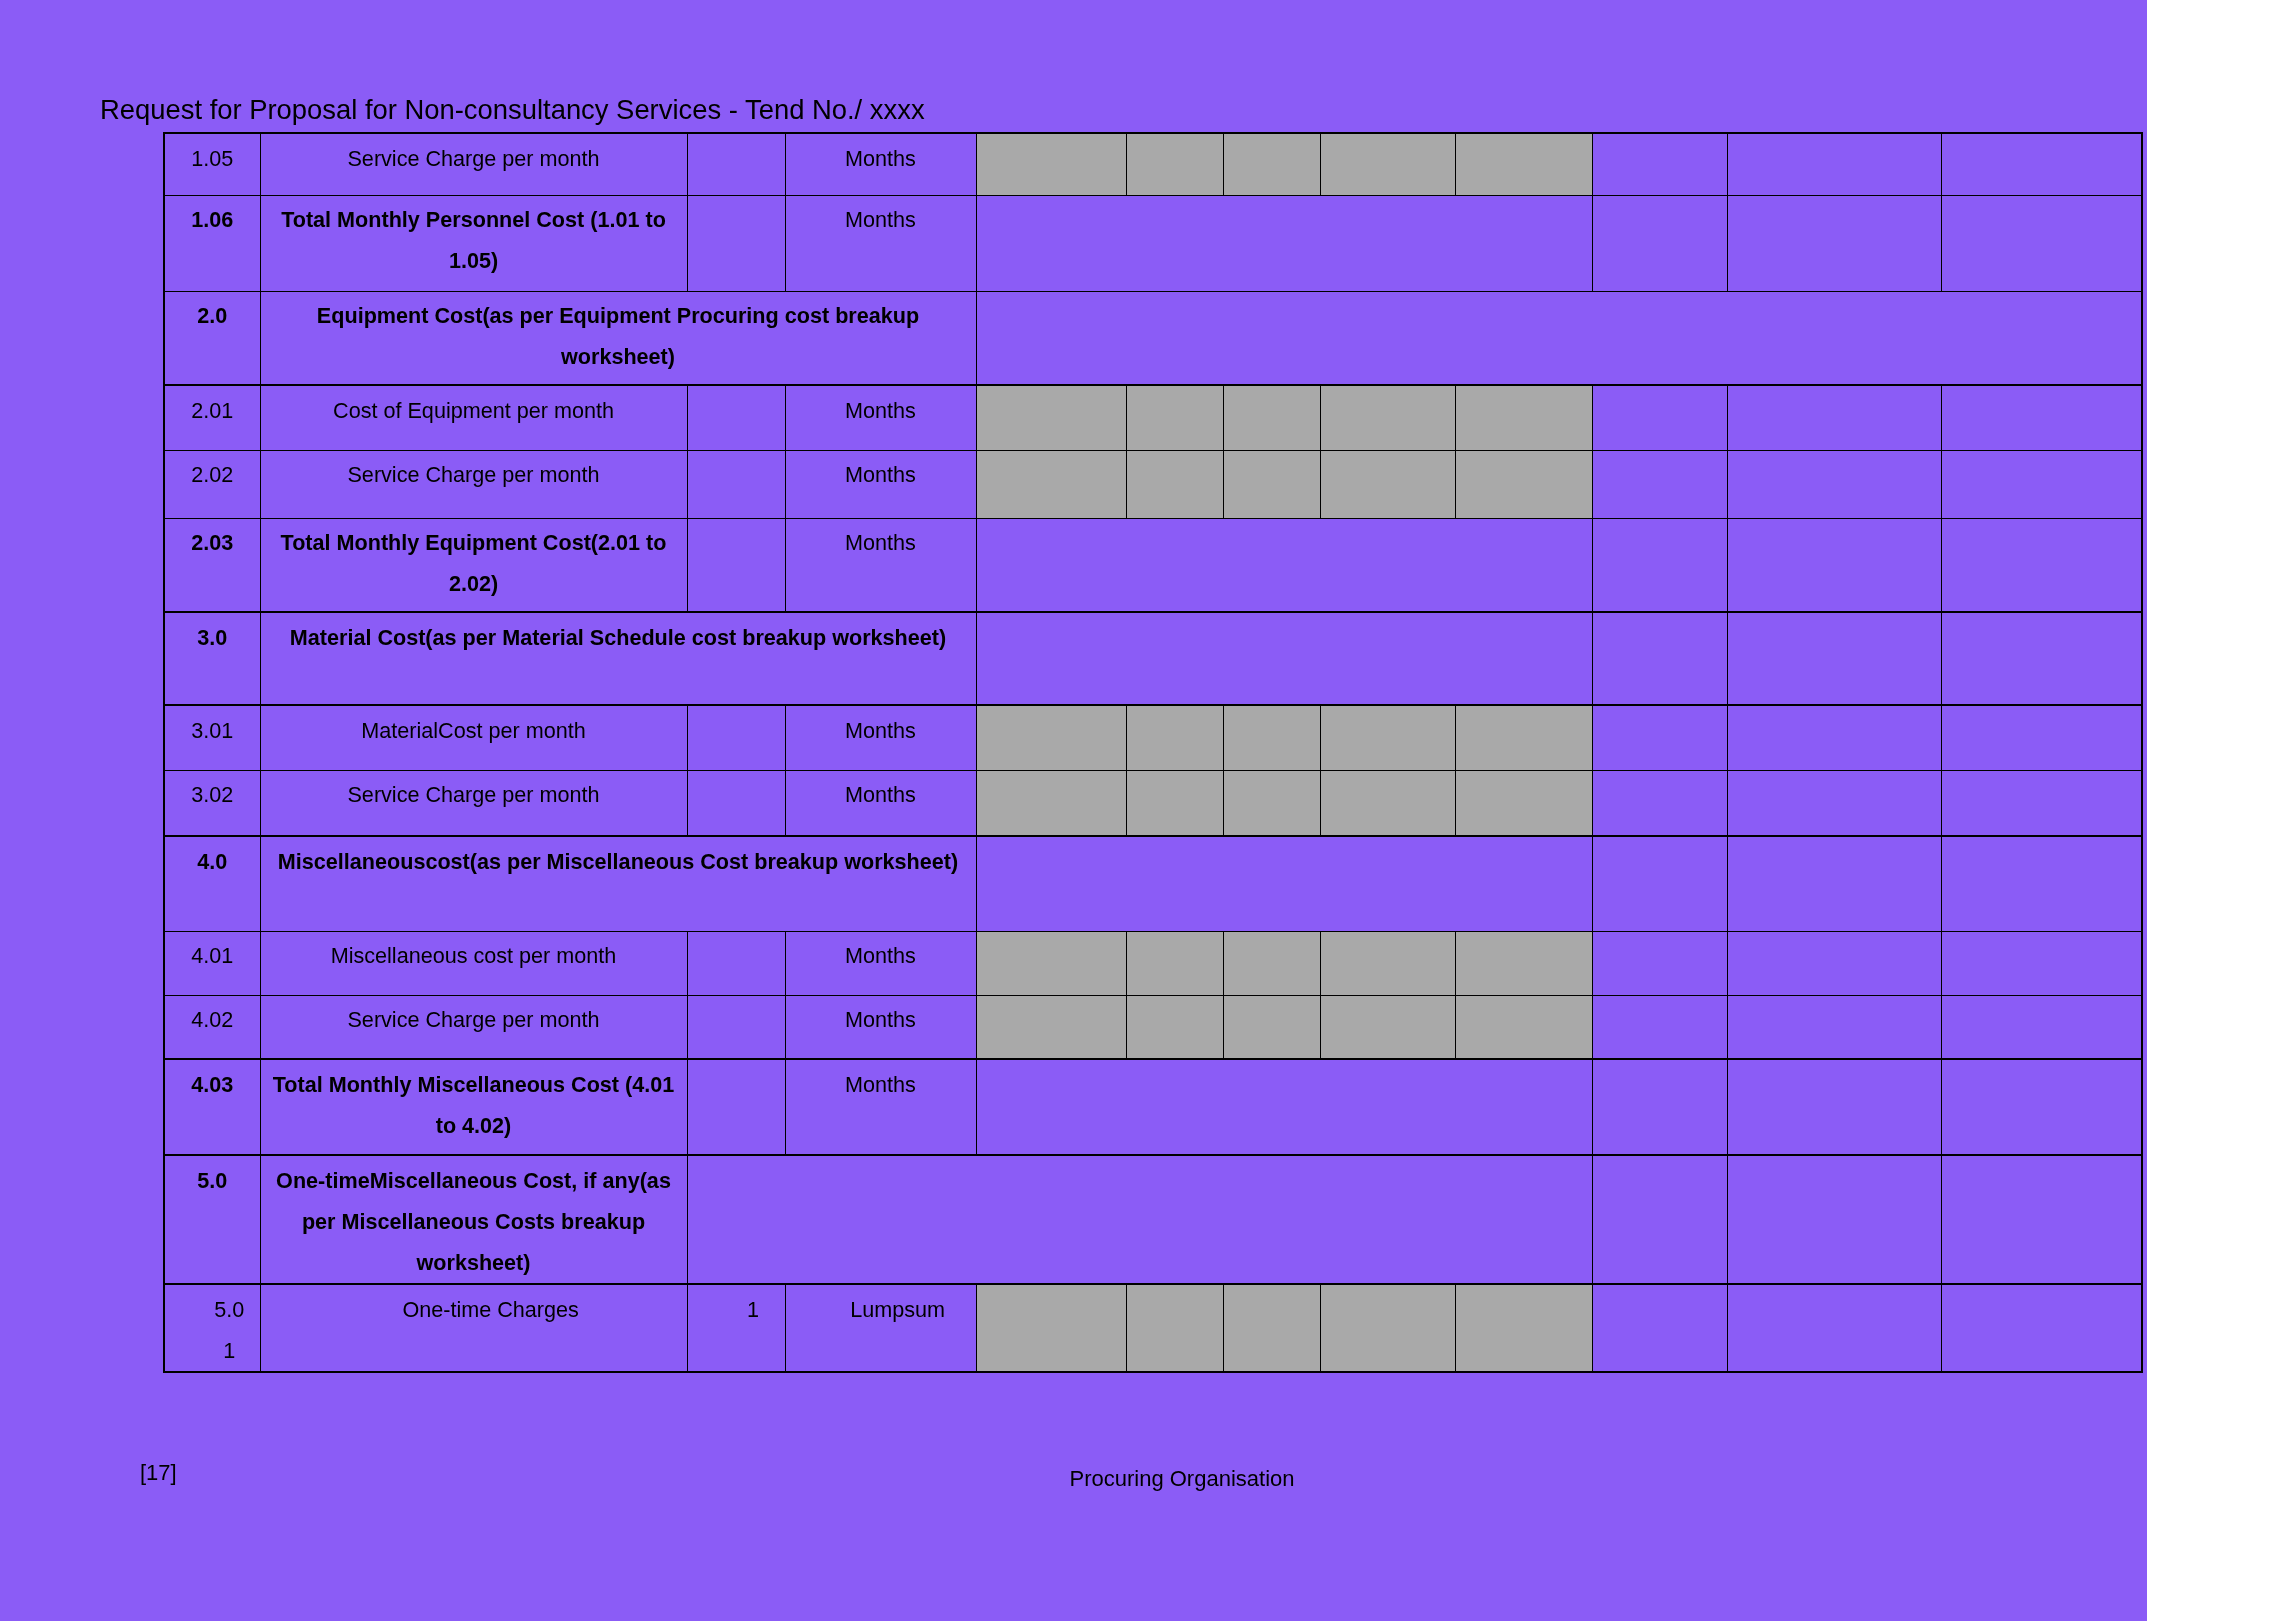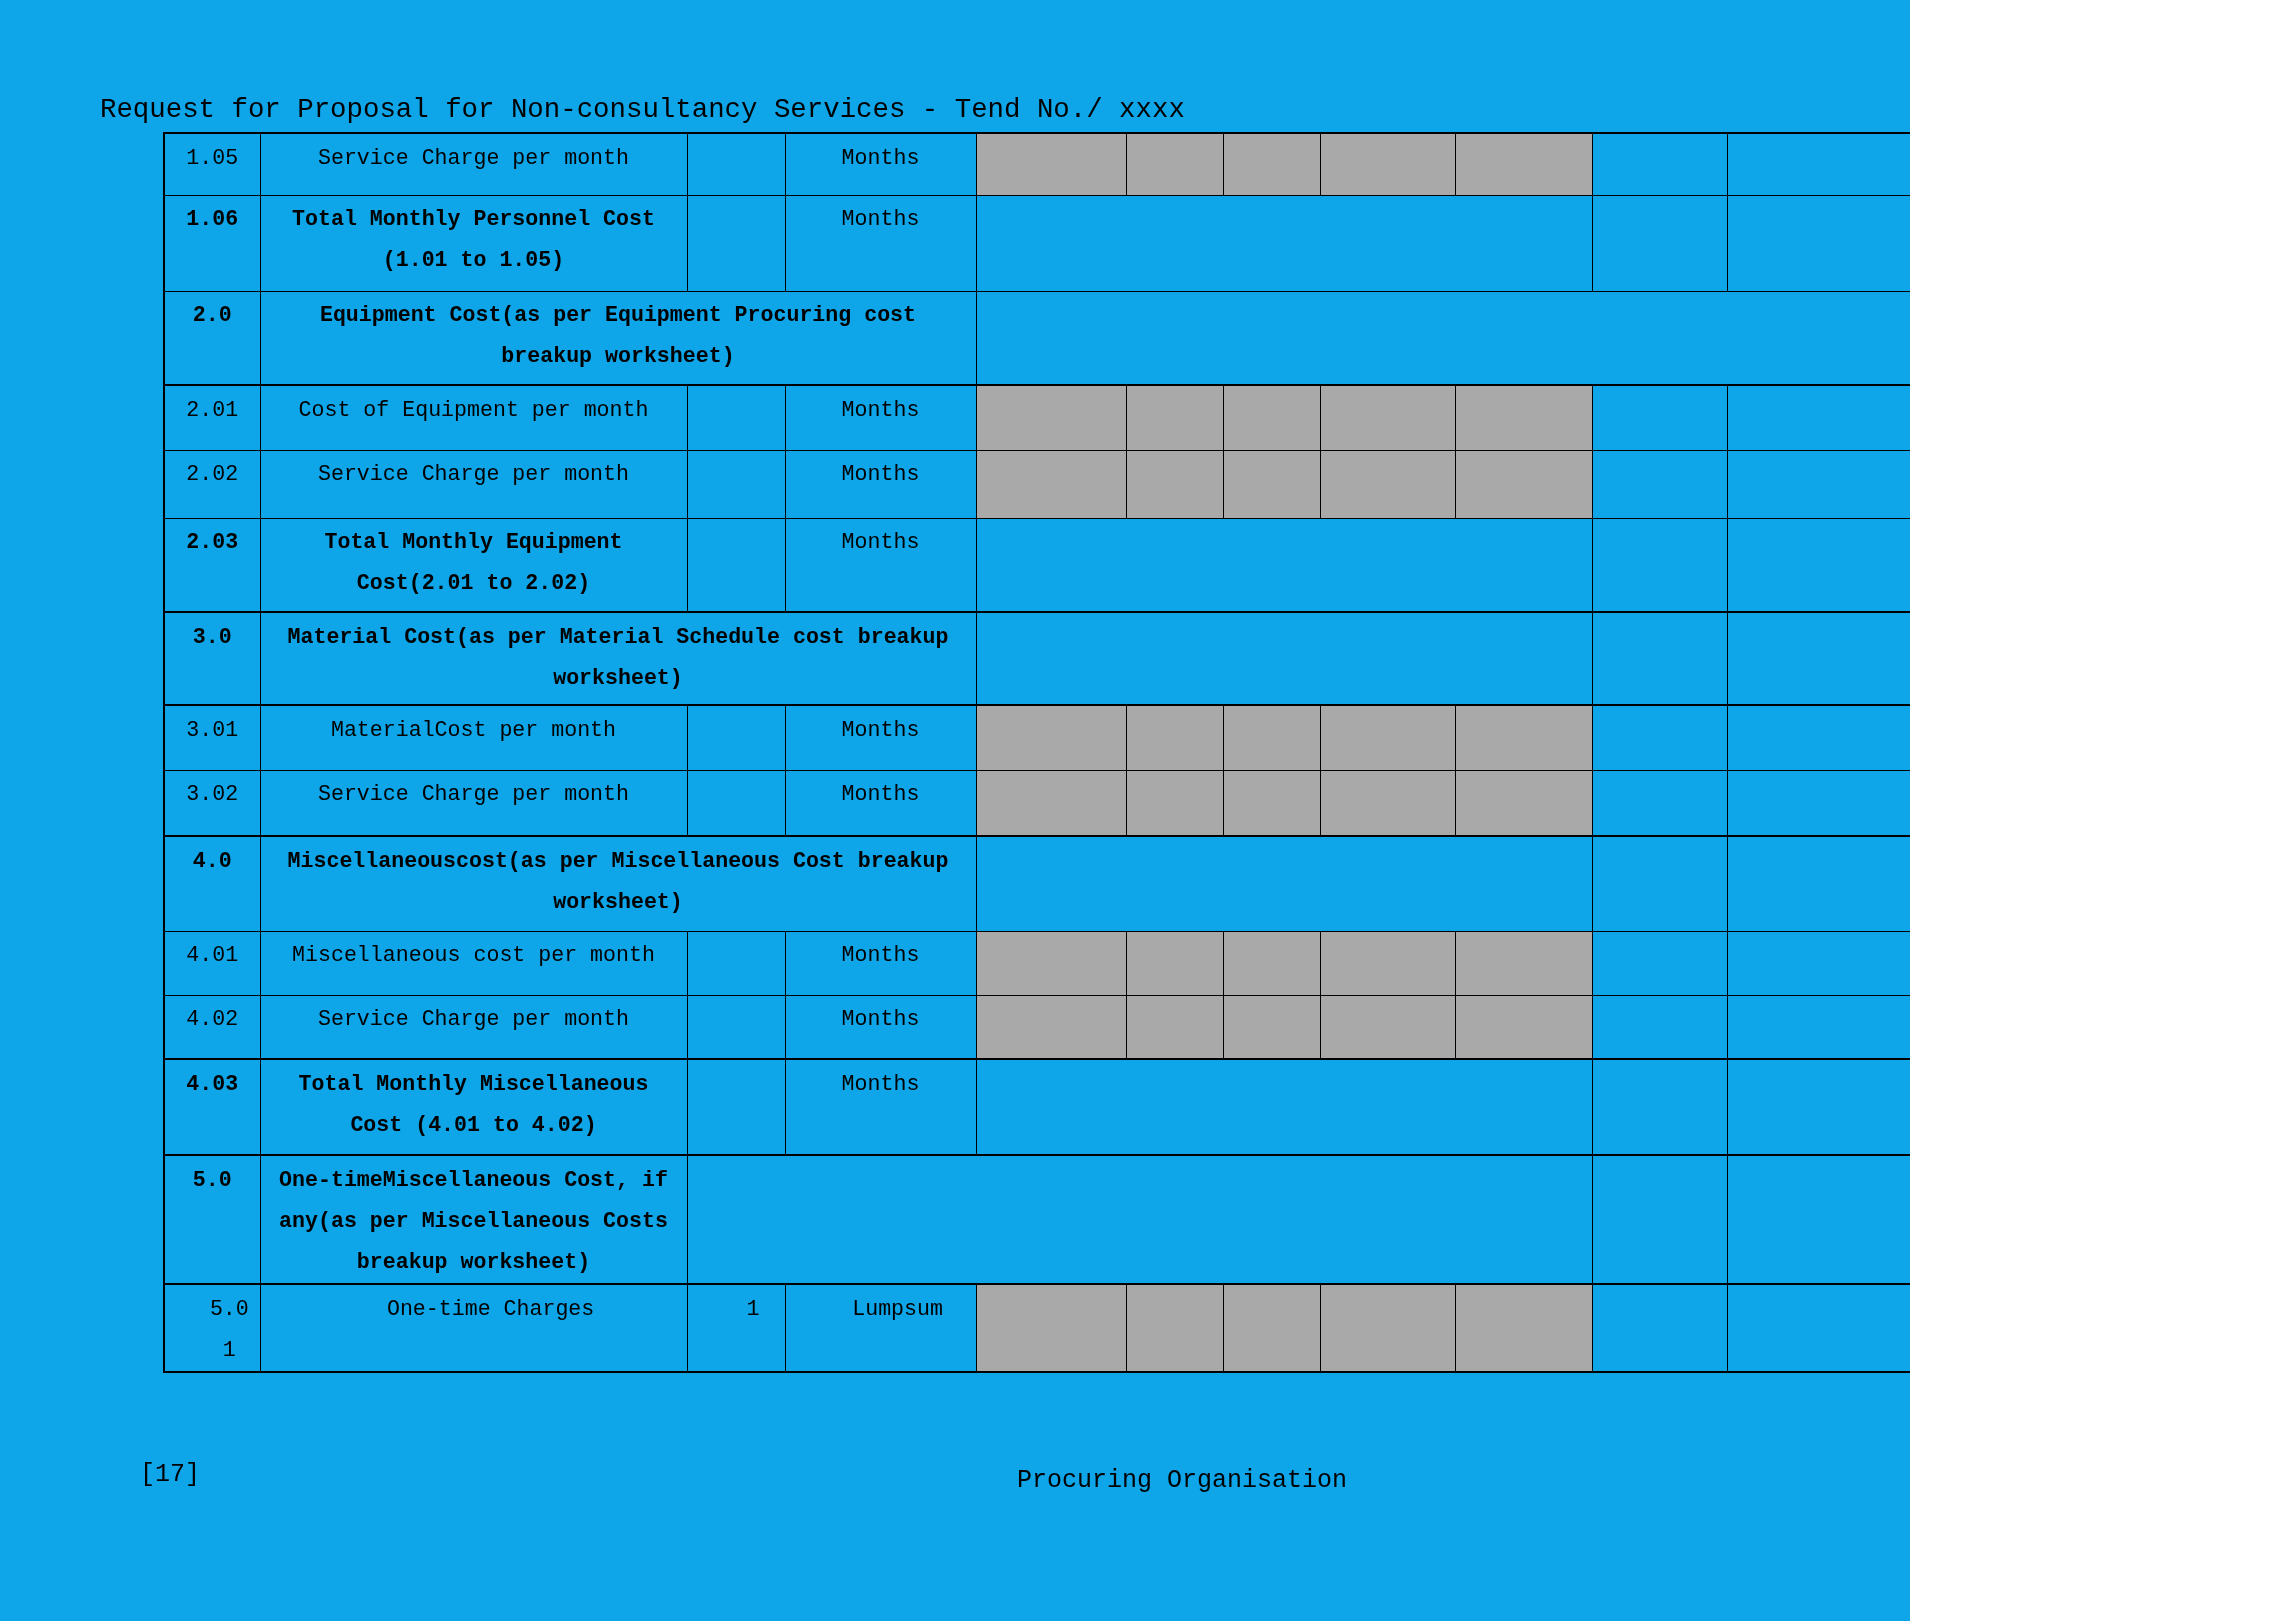--- a/index.html
+++ b/index.html
@@ -1,20 +1,20 @@
 <!DOCTYPE html>
 <html><head>
 <meta charset="utf-8">
 <style>
   html,body{margin:0;padding:0;background:#ffffff;}
   .page{
     position:relative;
-    width:1910px;height:1621px;
-    background:#0ea5e9;
-    font-family:Liberation Mono, monospace;
+    width:2147px;height:1621px;
+    background:#8b5cf6;
+    font-family:Liberation Sans, sans-serif;
     color:#000;
     overflow:hidden;
   }
   .doc-title{
     position:absolute;
     left:100px;top:94px;
     font-size:27.4px;
     white-space:nowrap;
   }
   table.cost-table{
@@ -41,21 +41,21 @@
   tr.last td{border-bottom-width:2.9px;padding-left:44px;}
   td.vthick{border-left-width:2.9px;}
   
   .rh63{height:62px;margin-top:21px;} .rh98{height:96px;} .rh96{height:94px;}
   .rh66{height:65px;} .rh69{height:68px;} .rh95{height:93px;}
   .rh67{height:66px;} .rh100{height:98px;} .rh97{height:95px;}
   .rh65{height:64px;} .rh132{height:129px;}
   .footer{
     position:absolute;
     left:0;top:1460px;width:2293px;height:39px;
-    font-size:25px;
+    font-size:22px;
   }
   .footer .pageno{position:absolute;left:140px;top:0;}
   .footer .org{position:absolute;left:1182px;top:6px;transform:translateX(-50%);white-space:nowrap;}
 </style>
 </head>
 <body>
 
 <div class="page">
 
   <div class="doc-title">Request for Proposal for Non-consultancy Services - Tend No./ xxxx</div>

